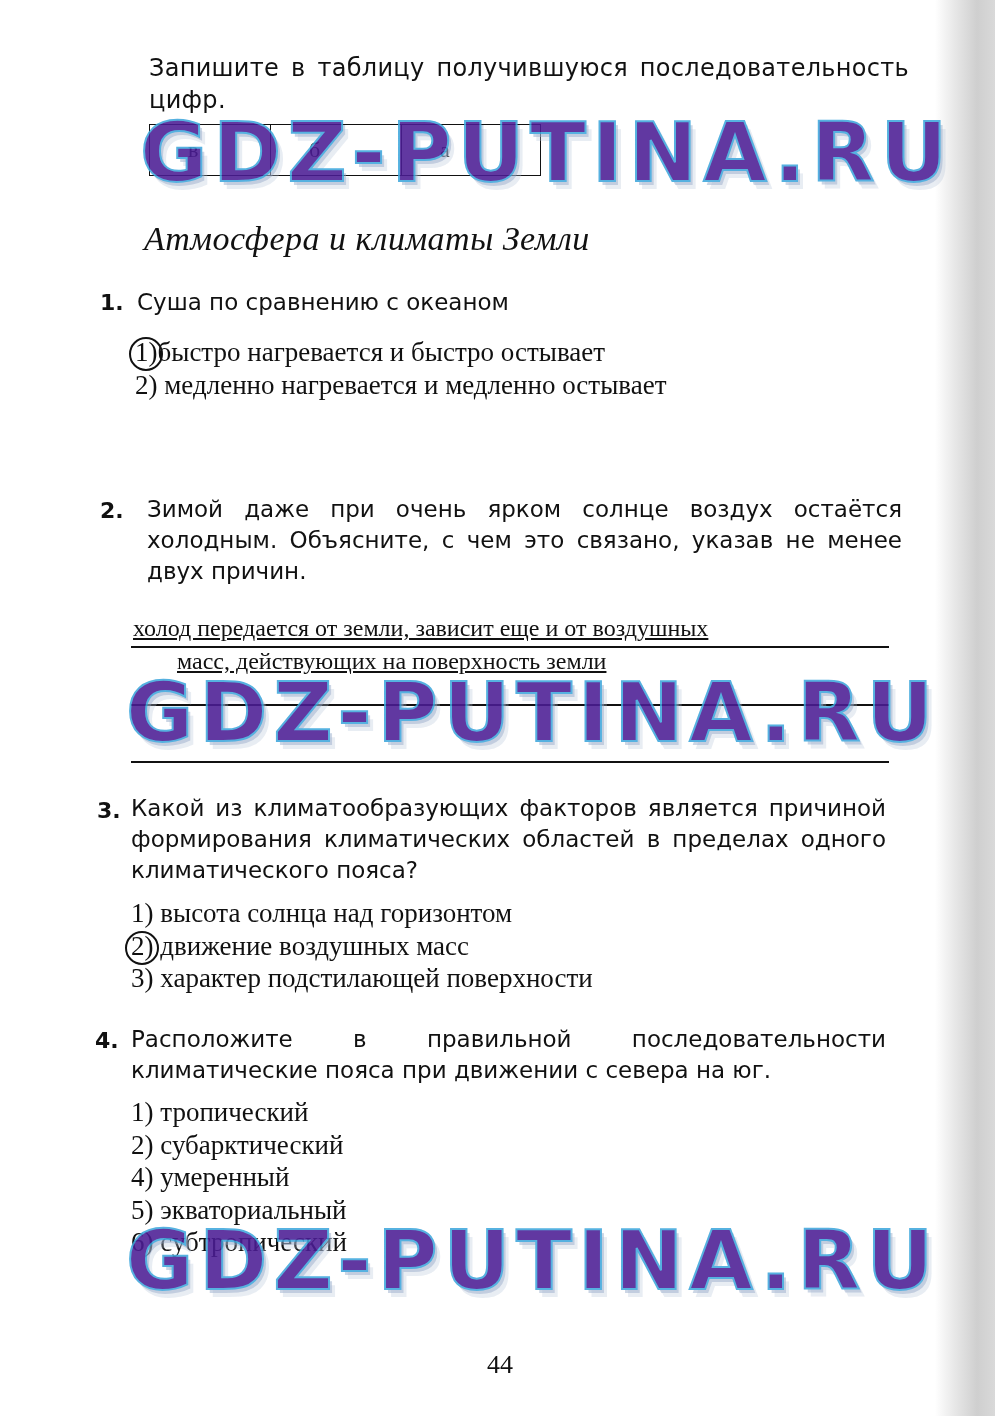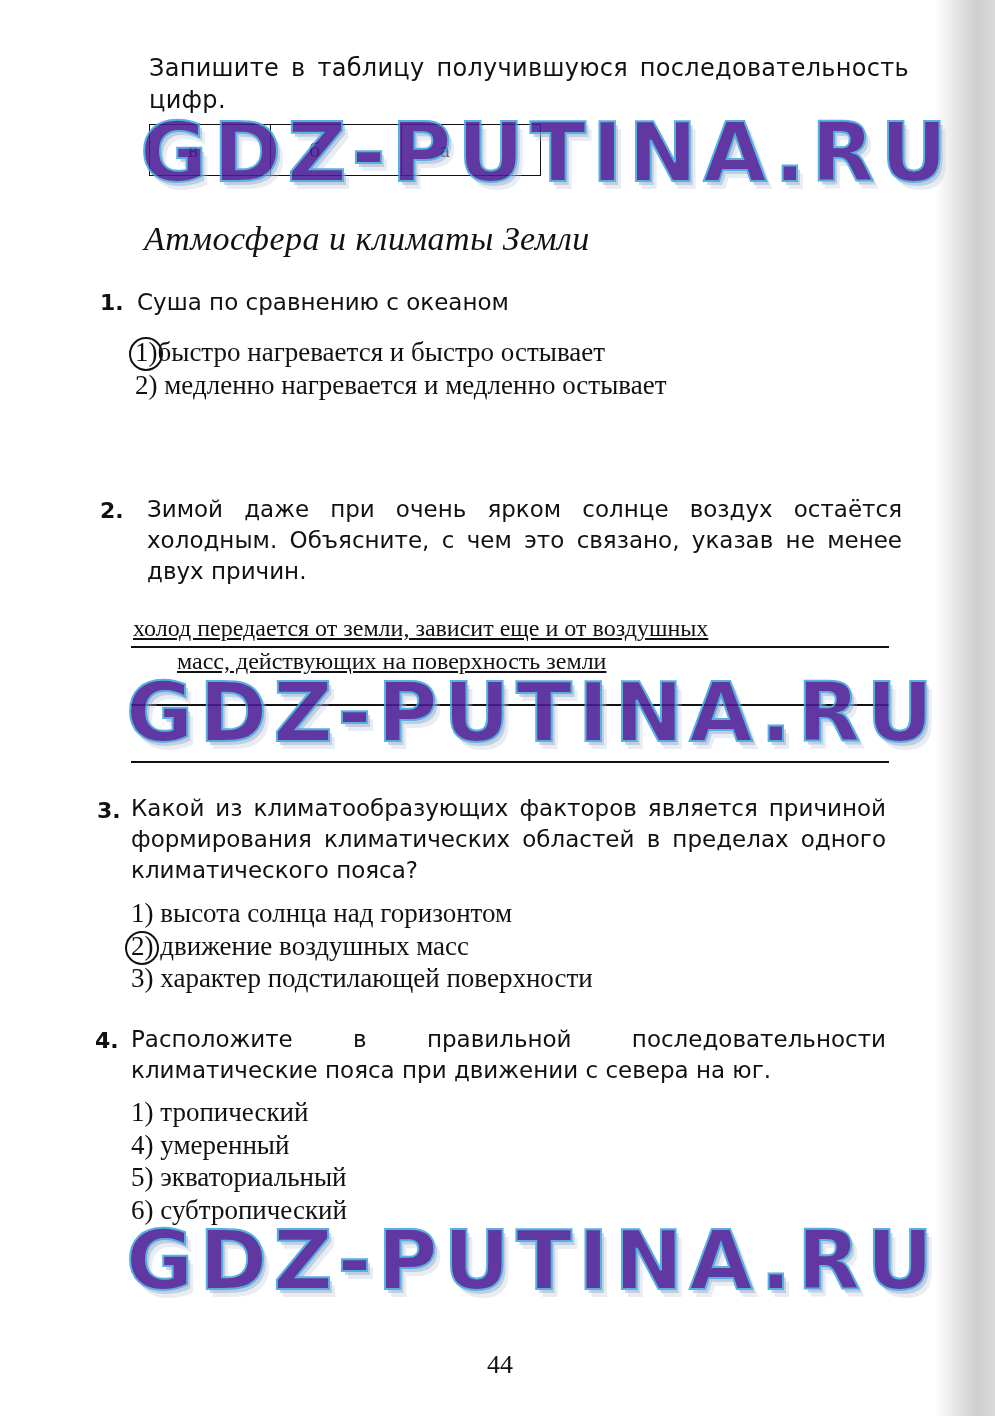--- a/index.html
+++ b/index.html
@@ -73,20 +73,21 @@
 <div class="opts serif" style="left:131px; top:897px;">
   <div class="opt"><span>1)</span> <span>высота солнца над горизонтом</span></div>
   <div class="opt"><span class="circled">2)</span> <span>движение воздушных масс</span></div>
   <div class="opt"><span>3)</span> <span>характер подстилающей поверхности</span></div>
 </div>
 
 <div class="qnum sans" style="left:95px; top:1028px;">4.</div>
 <div class="qtext sans" style="left:131px; top:1024px;">Расположите в правильной последовательности климатические пояса при движении с севера на юг.</div>
 <div class="opts serif" style="left:131px; top:1096px;">
   <div class="opt"><span>1)</span> <span>тропический</span></div>
+  <div class="opt"><span>2)</span> <span>субарктический</span></div>
   <div class="opt"><span>4)</span> <span>умеренный</span></div>
   <div class="opt"><span>5)</span> <span>экваториальный</span></div>
   <div class="opt"><span>6)</span> <span>субтропический</span></div>
 </div>
 
 <div class="abs page-number serif">44</div>
 
 <div class="watermark" style="left:140px; top:105px;">GDZ-PUTINA.RU</div>
 <div class="watermark" style="left:126px; top:665px;">GDZ-PUTINA.RU</div>
 <div class="watermark" style="left:126px; top:1213px;">GDZ-PUTINA.RU</div>

